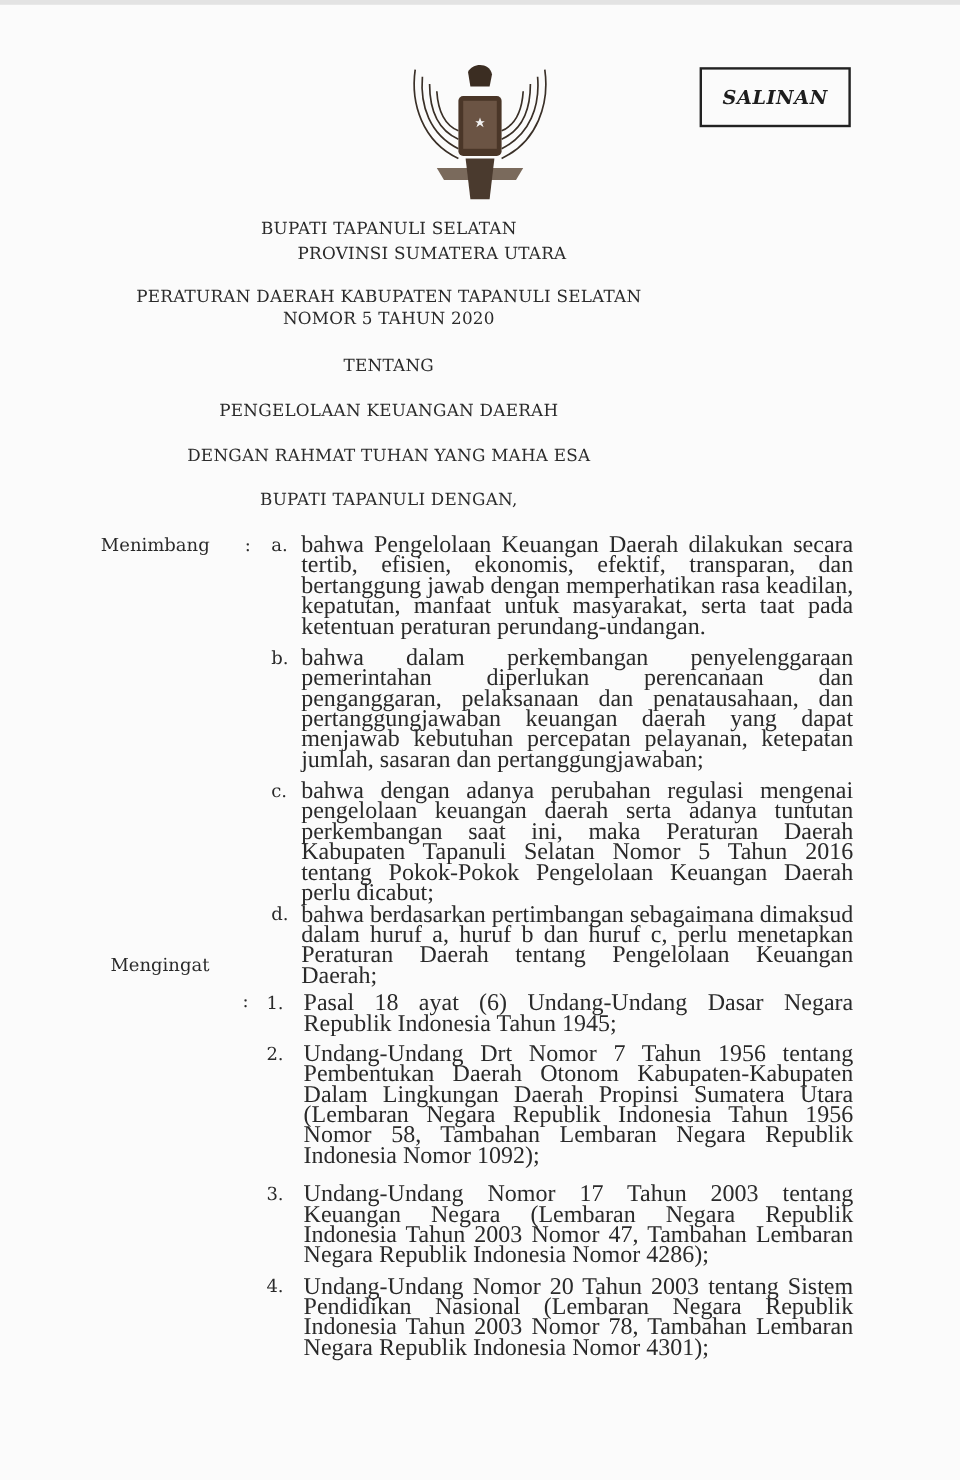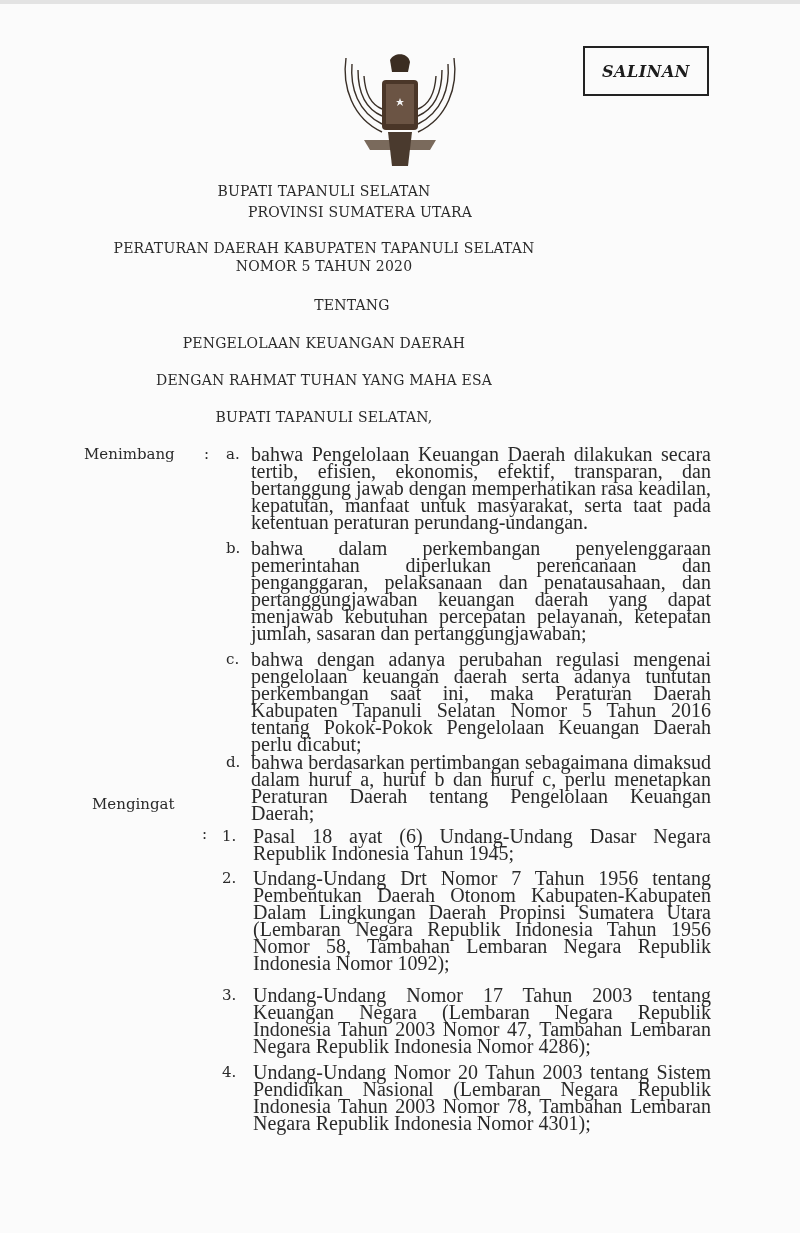--- a/index.html
+++ b/index.html
@@ -6,21 +6,21 @@
   body {
     width: 800px; height: 1233px; overflow: hidden;
     background: #fbfbfb;
     font-family: "DejaVu Serif", "Liberation Serif", serif;
     color: #2a2a2a;
     position: relative;
   }
   .topline { position: absolute; left: 0; top: 0; width: 800px; height: 4px; background: #e3e3e3; }
   .emblem { position: absolute; left: 338px; top: 46px; width: 124px; height: 128px; }
   .stamp {
-    position: absolute; left: 583px; top: 46px; width: 126px; height: 50px;
+    position: absolute; left: 583px; top: 56px; width: 126px; height: 50px;
     border: 2px solid #222; box-sizing: border-box;
     display: flex; align-items: center; justify-content: center;
     font-family: "DejaVu Serif", serif; font-weight: bold; font-style: italic;
     font-size: 16px; color: #1d1d1d; letter-spacing: 0.5px;
   }
   .center { position: absolute; left: 0; width: 648px; text-align: center; font-size: 14px; letter-spacing: 0.2px; line-height: 17px; }
   .label { position: absolute; font-size: 15px; line-height: 17px; }
   .colon { position: absolute; font-size: 15px; line-height: 17px; }
   .marker { position: absolute; font-size: 15px; line-height: 17px; }
   .para {
@@ -53,24 +53,24 @@
   <path d="M26 94 L98 94 L92 104 L32 104 Z" fill="#7a6a5c"></path>
   <path d="M50 86 L74 86 L70 120 L54 120 Z" fill="#4a3a2e"></path>
 </svg>
 
 <div class="stamp">SALINAN</div>
 
 <div class="center" style="top:183px;">BUPATI TAPANULI SELATAN</div>
 <div class="center" style="top:204px;padding-left:36px;">PROVINSI SUMATERA UTARA</div>
 <div class="center" style="top:240px;">PERATURAN DAERAH KABUPATEN TAPANULI SELATAN</div>
 <div class="center" style="top:258px;">NOMOR 5 TAHUN 2020</div>
-<div class="center" style="top:297px;padding-left:28px;">TENTANG</div>
+<div class="center" style="top:297px;">TENTANG</div>
 <div class="center" style="top:335px;">PENGELOLAAN KEUANGAN DAERAH</div>
 <div class="center" style="top:372px;">DENGAN RAHMAT TUHAN YANG MAHA ESA</div>
-<div class="center" style="top:409px;">BUPATI TAPANULI SELATAN,</div>
+<div class="center" style="top:409px;">BUPATI TAPANULI DENGAN,</div>
 
 <div class="label" style="left:84px; top:446px;">Menimbang</div>
 <div class="colon" style="left:204px; top:446px;">:</div>
 
 <div class="marker" style="left:226px; top:446px;">a.</div>
 <div class="para" style="top:446px;">bahwa Pengelolaan Keuangan Daerah dilakukan secara tertib, efisien, ekonomis, efektif, transparan, dan bertanggung jawab dengan memperhatikan rasa keadilan, kepatutan, manfaat untuk masyarakat, serta taat pada ketentuan peraturan perundang-undangan.</div>
 
 <div class="marker" style="left:226px; top:540px;">b.</div>
 <div class="para" style="top:540px;">bahwa dalam perkembangan penyelenggaraan pemerintahan diperlukan perencanaan dan penganggaran, pelaksanaan dan penatausahaan, dan pertanggungjawaban keuangan daerah yang dapat menjawab kebutuhan percepatan pelayanan, ketepatan jumlah, sasaran dan pertanggungjawaban;</div>
 

